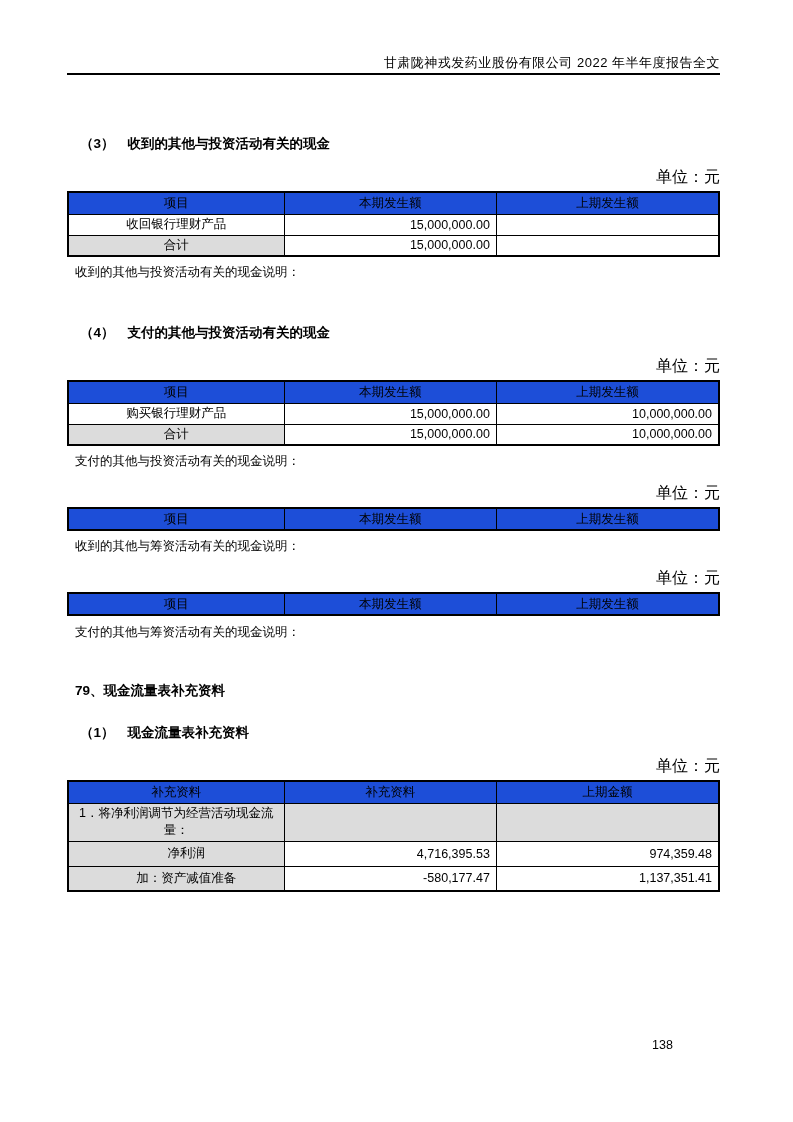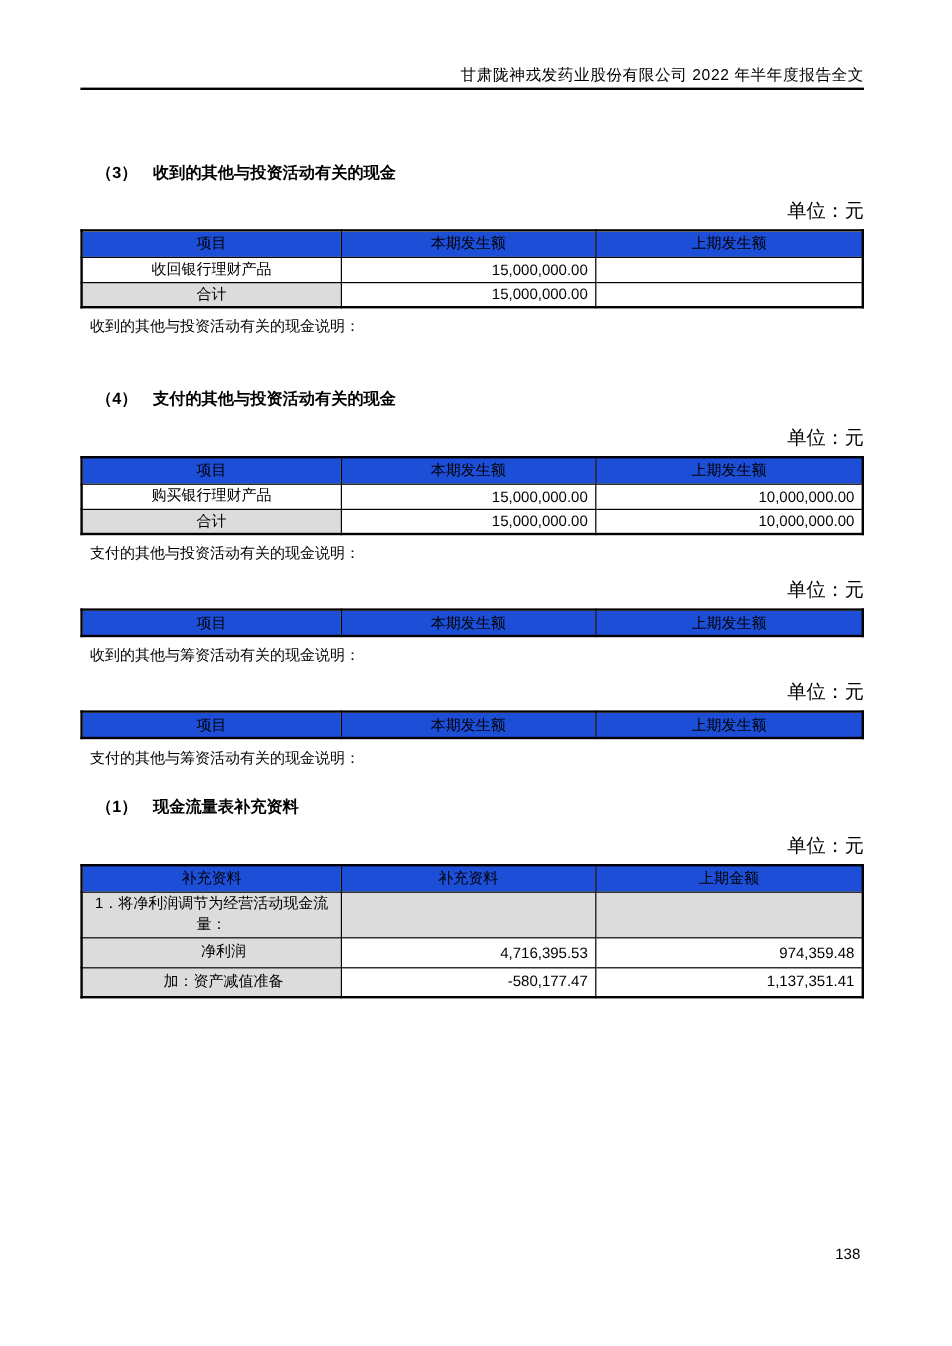--- a/index.html
+++ b/index.html
@@ -94,21 +94,21 @@
   .note {
     margin-top: 7px;
     font-size: 12.5px;
     line-height: 16px;
     padding-left: 8px;
   }
   .note.pad { margin-top: 8px; }
   
   .page-number {
     position: absolute;
-    left: 696px;
+    left: 652px;
     top: 1038px;
     font-size: 12.5px;
   }
 </style>
 </head>
 <body>
 
 <div class="page">
   <div class="content">
 
@@ -203,20 +203,21 @@
       <tbody>
           <tr>
         <th>项目</th>
         <th>本期发生额</th>
         <th>上期发生额</th>
       </tr>
     </tbody>
       </table>
     <div class="note pad">支付的其他与筹资活动有关的现金说明：</div>
 
+    <div class="num-heading">79、现金流量表补充资料</div>
     <div class="sec-heading sub-heading">
       <span class="sec-num">（1）</span><span>现金流量表补充资料</span>
     </div>
     <div class="unit-line">单位：元</div>
     <table class="data-table supp">
       <colgroup>
           <col class="col-item">
           <col class="col-cur">
           <col class="col-pri">
         </colgroup>

